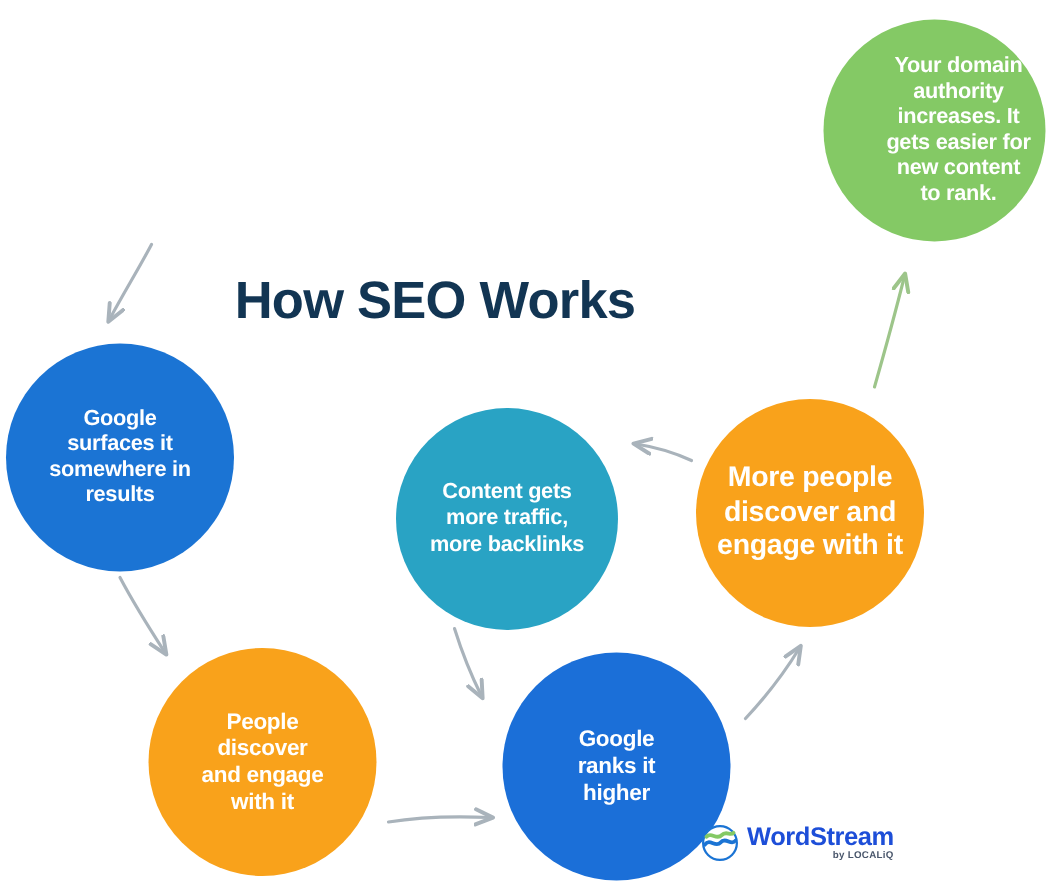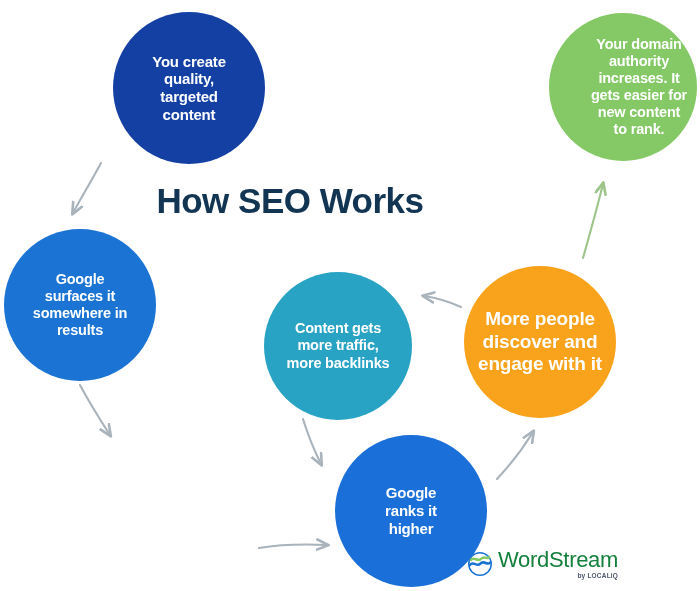--- a/index.html
+++ b/index.html
@@ -81,23 +81,23 @@
     width: 24px;
     height: 24px;
     flex: 0 0 auto;
   }
   #brand-text-wrap {
     display: flex;
     flex-direction: column;
     line-height: 1;
   }
   #brand-name {
-    color: #15803d;
-    font-size: 22px;
-    font-weight: normal;
+    color: #1d4ed8;
+    font-size: 17px;
+    font-weight: bold;
     letter-spacing: -0.3px;
   }
   #brand-sub {
     color: #49566b;
     font-size: 6.5px;
     font-weight: bold;
     letter-spacing: 0.2px;
     margin-top: 2px;
     text-align: right;
   }
@@ -125,26 +125,20 @@
 
     <path d="M497,479 C512,463 522,450 533,432" fill="none" stroke="#a9b3bb" stroke-width="2.1" stroke-linecap="round" marker-end="url(#head-gray)"></path>
 
     <path d="M461,307 C448,301 437,298 424,296" fill="none" stroke="#a9b3bb" stroke-width="2.1" stroke-linecap="round" marker-end="url(#head-gray)"></path>
 
     <path d="M303,419 C308,435 313,448 321,464" fill="none" stroke="#a9b3bb" stroke-width="2.1" stroke-linecap="round" marker-end="url(#head-gray)"></path>
 
     <path d="M583,258 C591,230 597,208 603,184" fill="none" stroke="#9dc58a" stroke-width="2.1" stroke-linecap="round" marker-end="url(#head-green)"></path>
   </svg>
 
-  <div class="node" id="node-create">
-    <span class="node-label">You create
-quality,
-targeted
-content</span>
-  </div>
 
   <div class="node" id="node-domain">
     <span class="node-label">Your domain
 authority
 increases. It
 gets easier for
 new content
 to rank.</span>
   </div>
 
@@ -160,20 +154,26 @@
 more traffic,
 more backlinks</span>
   </div>
 
   <div class="node" id="node-morepeople">
     <span class="node-label">More people
 discover and
 engage with it</span>
   </div>
 
+  <div class="node" id="node-people">
+    <span class="node-label">People
+discover
+and engage
+with it</span>
+  </div>
 
   <div class="node" id="node-ranks">
     <span class="node-label">Google
 ranks it
 higher</span>
   </div>
 
   <div id="title">How SEO Works</div>
 
   <div id="brand-logo">

